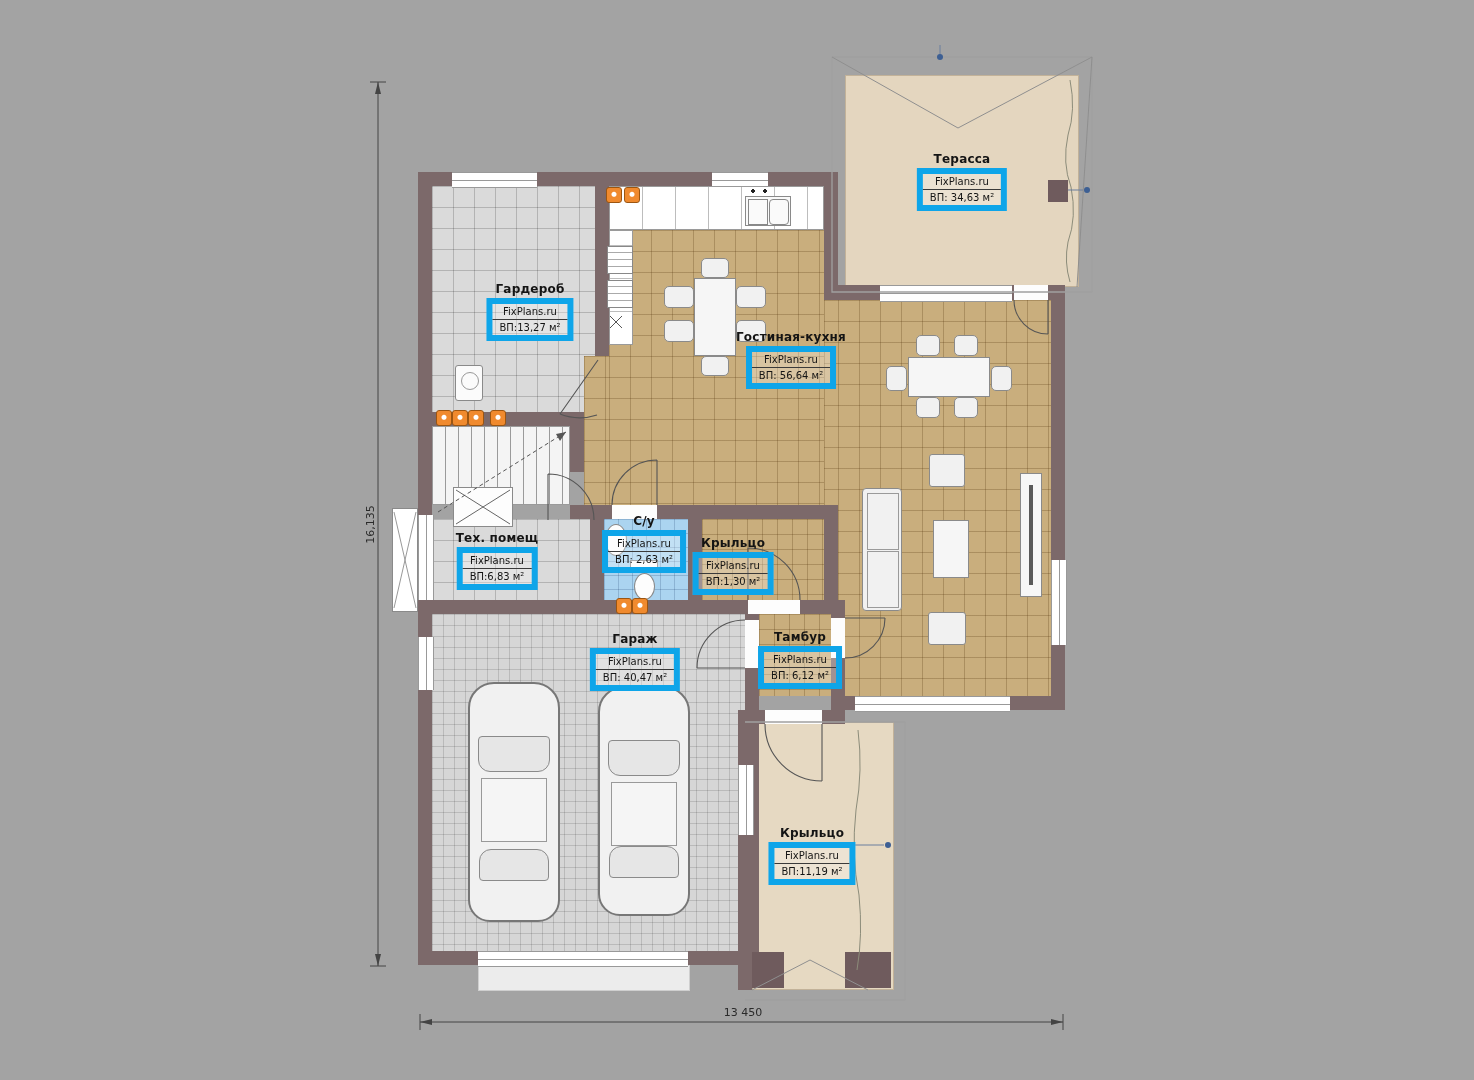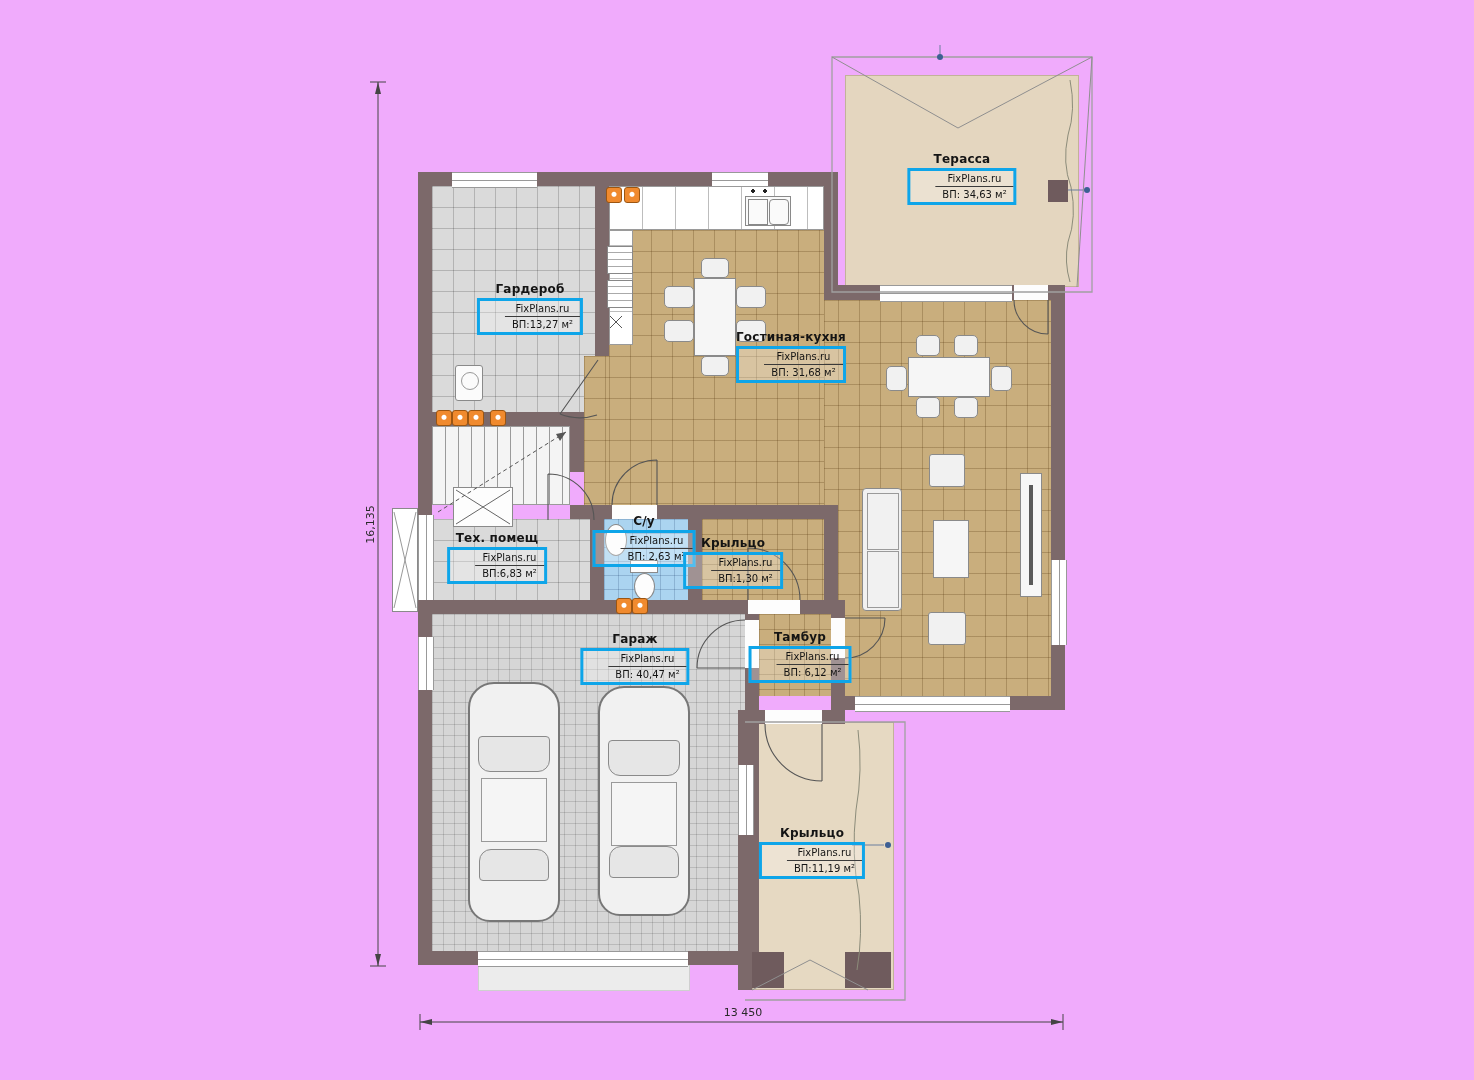--- a/index.html
+++ b/index.html
@@ -1,16 +1,16 @@
 <!DOCTYPE html>
 <html><head>
 <meta charset="utf-8">
 <style>
   html,body{margin:0;padding:0;background:#ffffff;}
-  .canvas{position:relative;width:1474px;height:1080px;background:#f0abfc;overflow:hidden;
+  .canvas{position:relative;width:1474px;height:1080px;background:#a3a3a3;overflow:hidden;
           font-family:"DejaVu Sans","Liberation Sans",sans-serif;}
   .abs{position:absolute;}
   
   .wall{background:#7c696a;z-index:2;}
   .wall-dark{background:#6f5b5d;z-index:2;}
   
   .fl{z-index:1;}
   .fl-tan{background-color:#c9ae7d;background-image:
       linear-gradient(rgba(90,60,20,.28) 1px,transparent 1px),
       linear-gradient(90deg,rgba(90,60,20,.28) 1px,transparent 1px);
@@ -53,21 +53,21 @@
   .car{background:#f1f1f1;border:2px solid #777;border-radius:26px 26px 22px 22px;z-index:4;box-sizing:border-box;}
   .car>div{position:absolute;box-sizing:border-box;}
   .car .ws{left:8px;right:8px;top:52px;height:36px;background:#e6e6e6;border:1px solid #8a8a8a;border-radius:4px 4px 12px 12px;}
   .car .roof{left:11px;right:11px;top:94px;height:64px;background:#f5f5f5;border:1px solid #999;}
   .car .rw{left:9px;right:9px;top:70%;height:32px;background:#e6e6e6;border:1px solid #8a8a8a;border-radius:12px 12px 4px 4px;}
   .rad{width:14px;height:14px;border:1px solid #9c5510;border-radius:3px;z-index:5;
        background:radial-gradient(circle at 50% 45%,#fff 0 2px,#f08a2e 3px);}
   
   .rlabel{transform:translateX(-50%);text-align:center;z-index:6;}
   .rname{font-size:12px;font-weight:bold;color:#141414;margin-bottom:2px;letter-spacing:.2px;white-space:nowrap;}
-  .rbox{border:3px solid #0ea5e9;display:inline-block;background:rgba(255,255,255,.28);padding-left:25px;}
+  .rbox{border:6px solid #0ea5e9;display:inline-block;background:rgba(255,255,255,.28);}
   .rbox .row{padding:1px 7px;font-size:10px;line-height:13px;color:#141414;white-space:nowrap;}
   .rbox .row + .row{border-top:1px solid #3a3a3a;}
   .dimtxt{font-size:11px;color:#2a2a2a;z-index:6;white-space:nowrap;}
   svg.linework{position:absolute;left:0;top:0;z-index:5;pointer-events:none;}
 </style>
 </head>
 <body>
 
 <div class="canvas">
 
@@ -243,21 +243,21 @@
     <div class="rname">Гардероб</div>
     <div class="rbox">
       <div class="row">FixPlans.ru</div>
       <div class="row">ВП:13,27 м²</div>
     </div>
   </div>
   <div class="abs rlabel" style="left:791px;top:330px;">
     <div class="rname">Гостиная-кухня</div>
     <div class="rbox">
       <div class="row">FixPlans.ru</div>
-      <div class="row">ВП: 31,68 м²</div>
+      <div class="row">ВП: 56,64 м²</div>
     </div>
   </div>
   <div class="abs rlabel" style="left:497px;top:531px;">
     <div class="rname">Тех. помещ</div>
     <div class="rbox">
       <div class="row">FixPlans.ru</div>
       <div class="row">ВП:6,83 м²</div>
     </div>
   </div>
   <div class="abs rlabel" style="left:644px;top:514px;">

